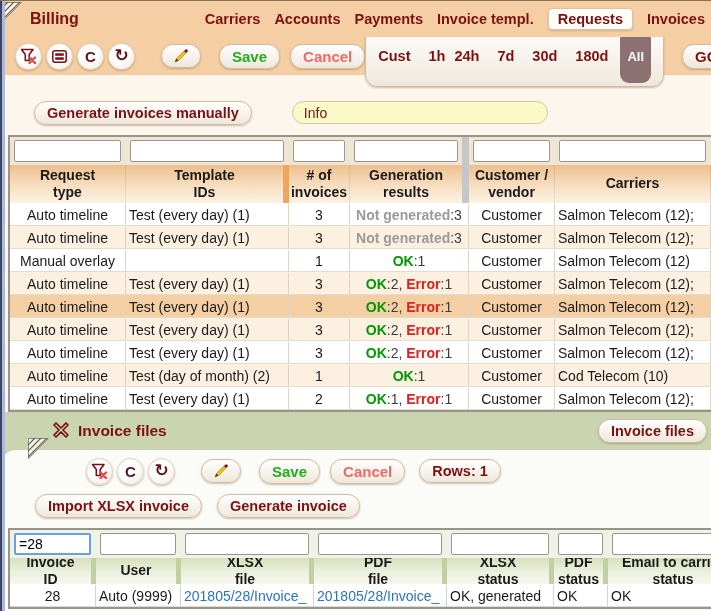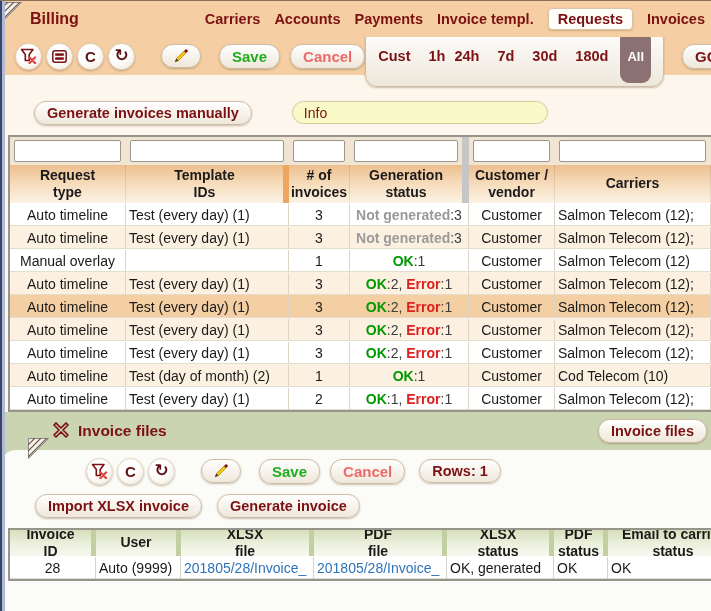--- a/index.html
+++ b/index.html
@@ -180,21 +180,21 @@
       <span class="fcell c6"><input style=""></span>
     </div>
     <div class="hrow">
       <span class="hcell c1">Request
 type</span>
       <span class="hcell c2">Template
 IDs</span>
       <span class="hcell c3"># of
 invoices</span>
       <span class="hcell c4">Generation
-status</span>
+results</span>
       <span class="hcell c5">Customer /
 vendor</span>
       <span class="hcell c6">Carriers</span>
     </div>
 
     <div class="drow">
       <span class="dcell c1 tc">Auto timeline</span>
       <span class="dcell c2 tl">Test (every day) (1)</span>
       <span class="dcell c3 tc">3</span>
       <span class="dcell c4 tc"><span class="ng">Not generated</span><span class="cnt">:3</span><span class="ok"></span><span class="cnt"></span><span class="err"></span><span class="cnt"></span></span>
@@ -307,20 +307,29 @@
       <button class="pill cancel">Cancel</button>
       <span class="pill rows-pill">Rows: 1</span>
     </div>
 
     <div class="btns-row">
       <button class="pill" style="font-size:14.5px">Import XLSX invoice</button>
       <button class="pill" style="font-size:14.5px">Generate invoice</button>
     </div>
 
     <div class="tframe t2">
+      <div class="frow">
+        <span class="fcell d1"><input class="focused" value="=28" style=""></span>
+        <span class="fcell d2"><input style=""></span>
+        <span class="fcell d3"><input style=""></span>
+        <span class="fcell d4"><input style=""></span>
+        <span class="fcell d5"><input style=""></span>
+        <span class="fcell d6"><input style=""></span>
+        <span class="fcell d7"><input style=""></span>
+      </div>
       <div class="hrow">
         <span class="hcell d1">Invoice
 ID</span>
         <span class="hcell d2">User</span>
         <span class="hcell d3">XLSX
 file</span>
         <span class="hcell d4">PDF
 file</span>
         <span class="hcell d5">XLSX
 status</span>

